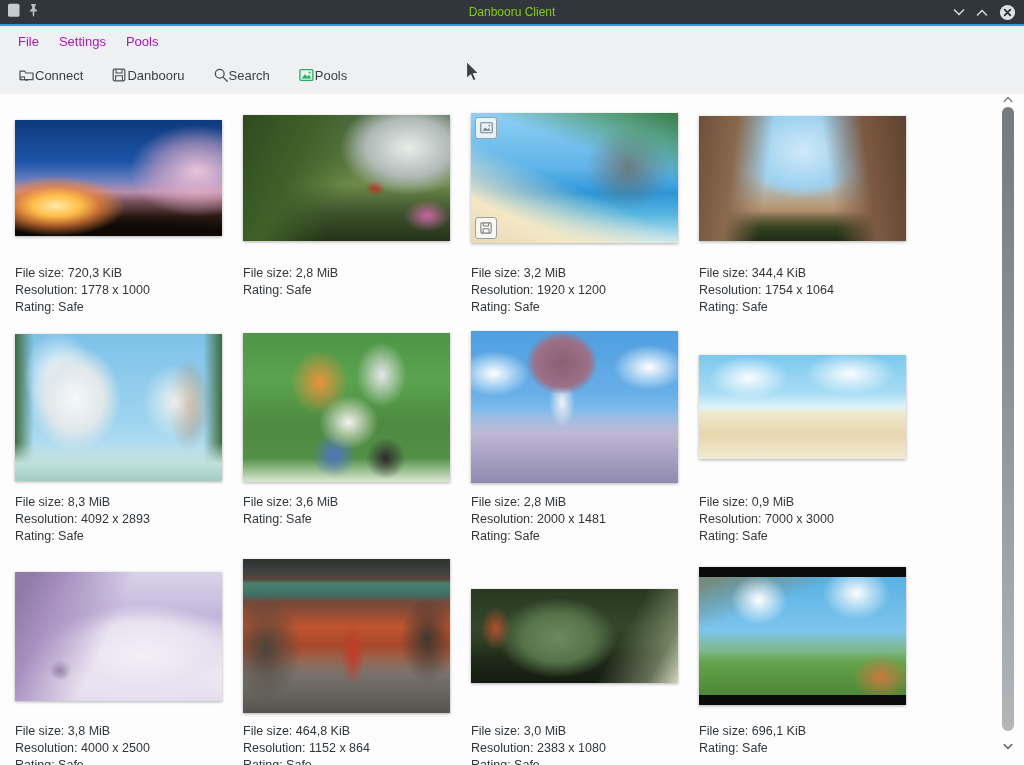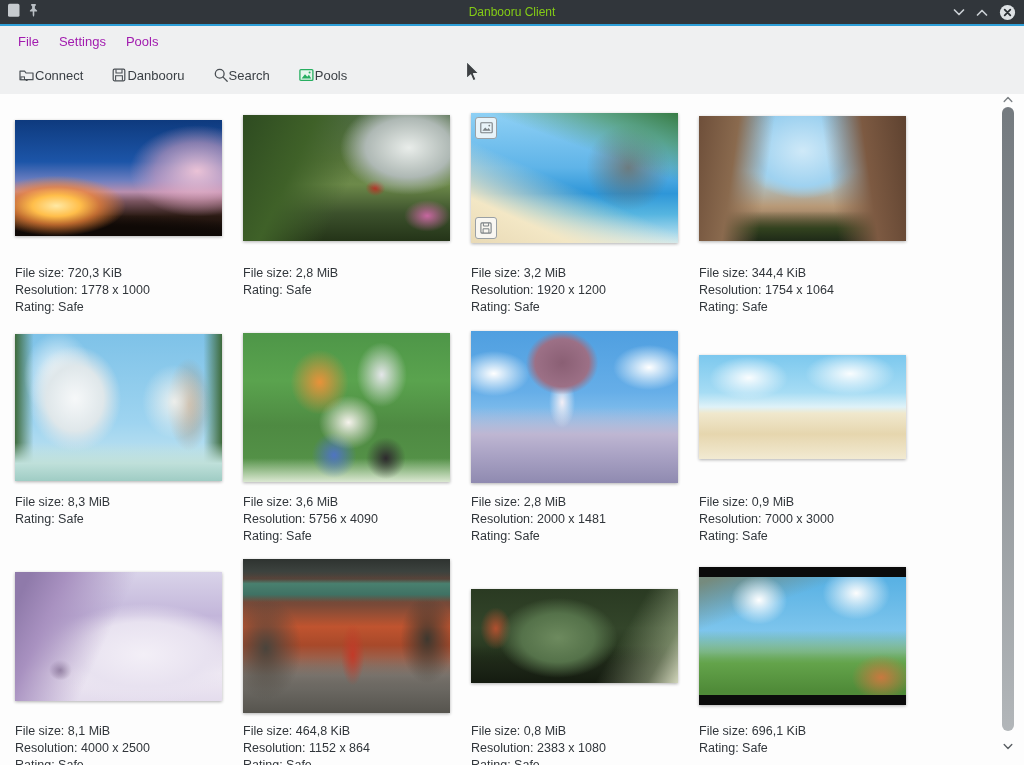--- a/index.html
+++ b/index.html
@@ -279,31 +279,31 @@
           <div><span>Rating:</span> <span>Safe</span></div>
         </div>
       </div>
 
       <div class="card">
         <div class="thumb-box">
             <div class="thumb art-5"></div>
           </div>
         <div class="meta">
           <div><span>File size:</span> <span>8,3 MiB</span></div>
+          <div><span>Resolution:</span> <span>4092 x 2893</span></div>
           <div><span>Rating:</span> <span>Safe</span></div>
         </div>
       </div>
 
       <div class="card">
         <div class="thumb-box">
             <div class="thumb art-6"></div>
           </div>
         <div class="meta">
           <div><span>File size:</span> <span>3,6 MiB</span></div>
-          <div><span>Resolution:</span> <span>5756 x 4090</span></div>
           <div><span>Rating:</span> <span>Safe</span></div>
         </div>
       </div>
 
       <div class="card">
         <div class="thumb-box">
             <div class="thumb art-7"></div>
           </div>
         <div class="meta">
           <div><span>File size:</span> <span>2,8 MiB</span></div>
@@ -321,21 +321,21 @@
           <div><span>Resolution:</span> <span>7000 x 3000</span></div>
           <div><span>Rating:</span> <span>Safe</span></div>
         </div>
       </div>
 
       <div class="card">
         <div class="thumb-box">
             <div class="thumb art-9"></div>
           </div>
         <div class="meta">
-          <div><span>File size:</span> <span>8,1 MiB</span></div>
+          <div><span>File size:</span> <span>3,8 MiB</span></div>
           <div><span>Resolution:</span> <span>4000 x 2500</span></div>
           <div><span>Rating:</span> <span>Safe</span></div>
         </div>
       </div>
 
       <div class="card">
         <div class="thumb-box">
             <div class="thumb art-10"></div>
           </div>
         <div class="meta">
@@ -343,21 +343,21 @@
           <div><span>Resolution:</span> <span>1152 x 864</span></div>
           <div><span>Rating:</span> <span>Safe</span></div>
         </div>
       </div>
 
       <div class="card">
         <div class="thumb-box">
             <div class="thumb art-11"></div>
           </div>
         <div class="meta">
-          <div><span>File size:</span> <span>0,8 MiB</span></div>
+          <div><span>File size:</span> <span>3,0 MiB</span></div>
           <div><span>Resolution:</span> <span>2383 x 1080</span></div>
           <div><span>Rating:</span> <span>Safe</span></div>
         </div>
       </div>
 
       <div class="card">
         <div class="thumb-box">
             <div class="thumb art-12"></div>
           </div>
         <div class="meta">

